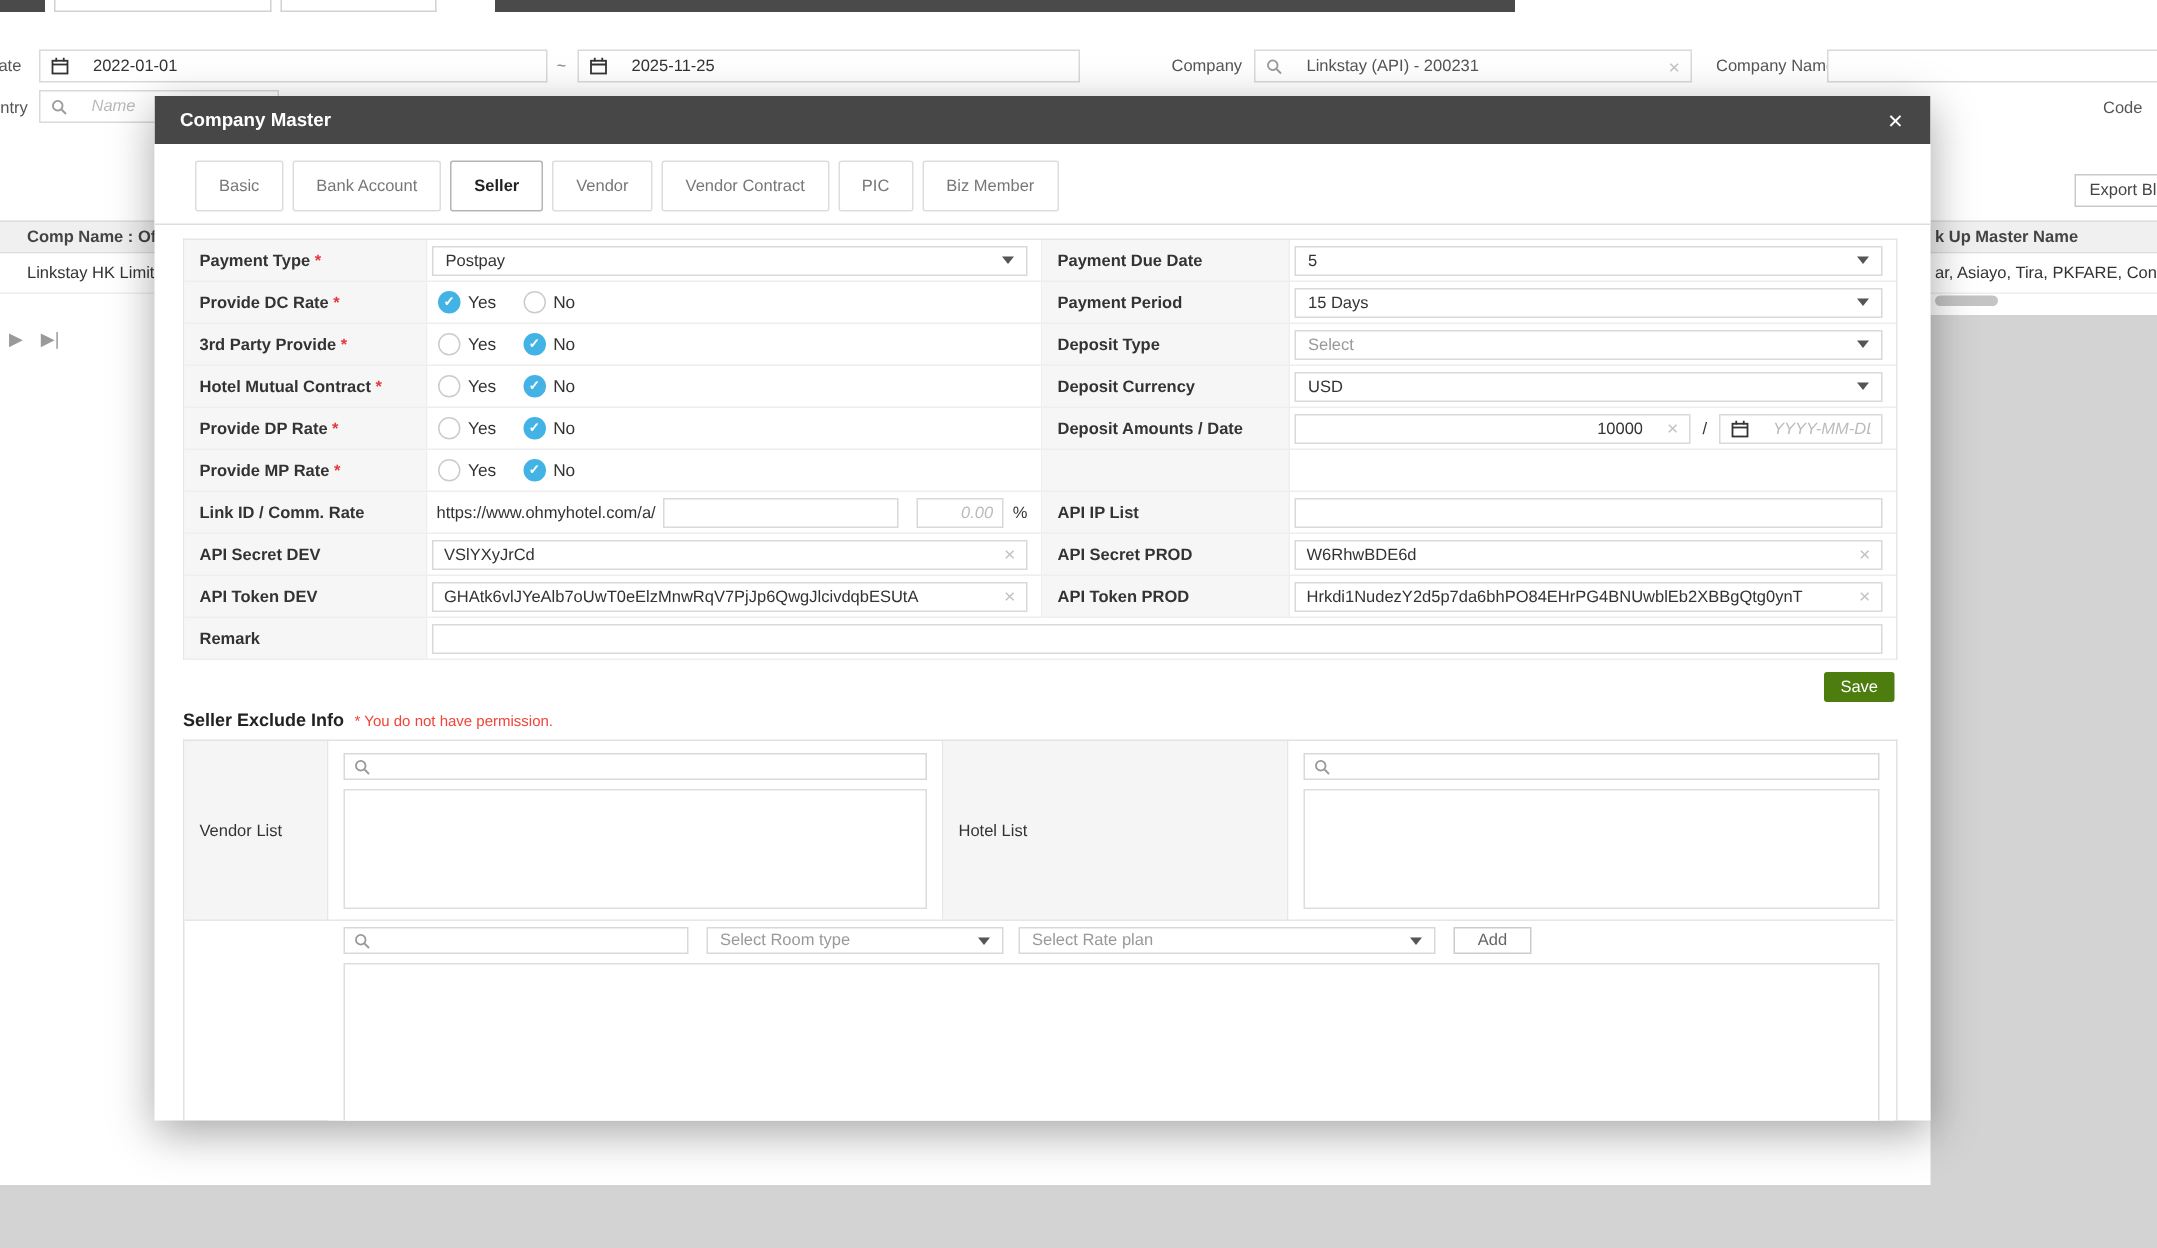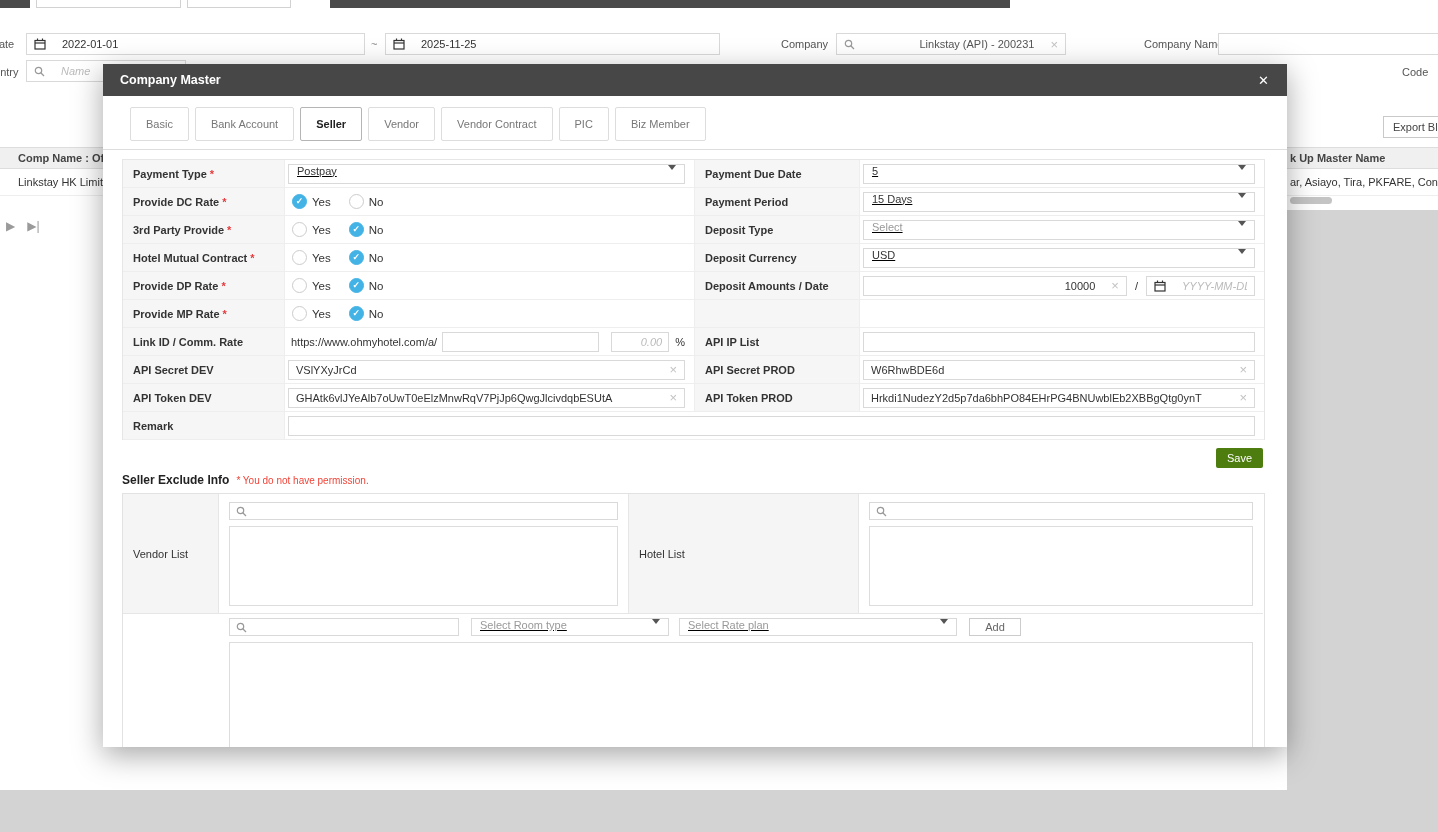--- a/index.html
+++ b/index.html
@@ -51,22 +51,22 @@
   .tab.active { color:#222; font-weight:700; border-color:#b5b5b5; }
 
   .form-grid { display:grid; grid-template-columns:162px 410px 165px 404px; margin:9px 22px 0 19px;
     border:1px solid #e6e6e6; border-bottom:none; }
   .cell { height:28px; display:flex; align-items:center; border-bottom:1px solid #eee; font-size:11px; background:#fff; }
   .cell.lbl { background:#f6f6f6; padding-left:10px; font-weight:700; color:#333; border-right:1px solid #eee; white-space:nowrap; }
   .cell.fld { padding:0 9px 0 3px; }
   .cell.fld.mid { border-right:1px solid #eee; }
   .req { color:#e5393c; margin-left:3px; font-weight:700; }
 
-  .select { flex:1; height:20px; border:1px solid #d9d9d9; display:flex; align-items:flex-start; justify-content:space-between;
-    padding:0 8px; background:#fff; cursor:pointer;text-decoration:underline; }
+  .select { flex:1; height:20px; border:1px solid #d9d9d9; display:flex; align-items:center; justify-content:space-between;
+    padding:0 8px; background:#fff; cursor:pointer; }
   .select .sel-val { font-size:11px; color:#333; white-space:nowrap; }
   .select .sel-val.ph { color:#999; }
   .caret { width:0; height:0; border-left:4px solid transparent; border-right:4px solid transparent; border-top:5px solid #555; flex:none; }
 
   .radio { width:15px; height:15px; border-radius:50%; border:1px solid #ccc; background:#fff; display:inline-flex;
     align-items:center; justify-content:center; margin:0 5px 0 4px; cursor:pointer; flex:none; }
   .radio.checked { background:#43b3e6; border-color:#43b3e6; }
   .radio .ck { color:#fff; font-size:9px; font-weight:700; line-height:1; }
   .rlabel { font-size:11.5px; color:#333; margin-right:14px; }
 
@@ -132,21 +132,21 @@
       <rect x="1" y="2.5" width="10" height="8.5" fill="none" stroke="#333" stroke-width="1.2"></rect>
       <line x1="1" y1="5" x2="11" y2="5" stroke="#333" stroke-width="1.2"></line>
       <line x1="3.5" y1="0.5" x2="3.5" y2="3" stroke="#333" stroke-width="1.2"></line>
       <line x1="8.5" y1="0.5" x2="8.5" y2="3" stroke="#333" stroke-width="1.2"></line>
     </svg>
     <span class="val">2025-11-25</span>
   </div>
 
   <span class="abs flabel" style="left:781px;top:38px;">Company</span>
 
-  <div class="abs inputbox" style="left:836px;top:33px;width:230px;text-align:right;">
+  <div class="abs inputbox" style="left:836px;top:33px;width:292px;">
     <svg class="ic" width="11" height="11" viewBox="0 0 11 11">
       <circle cx="4.5" cy="4.5" r="3.2" fill="none" stroke="#999" stroke-width="1.2"></circle>
       <line x1="7" y1="7" x2="10" y2="10" stroke="#999" stroke-width="1.2"></line>
     </svg>
     <span class="val gray">Linkstay (API) - 200231</span>
     <span class="clear">×</span>
   </div>
 
   <span class="abs flabel" style="left:1144px;top:38px;">Company Name</span>
   <div class="abs inputbox" style="left:1218px;top:33px;width:228px;">

